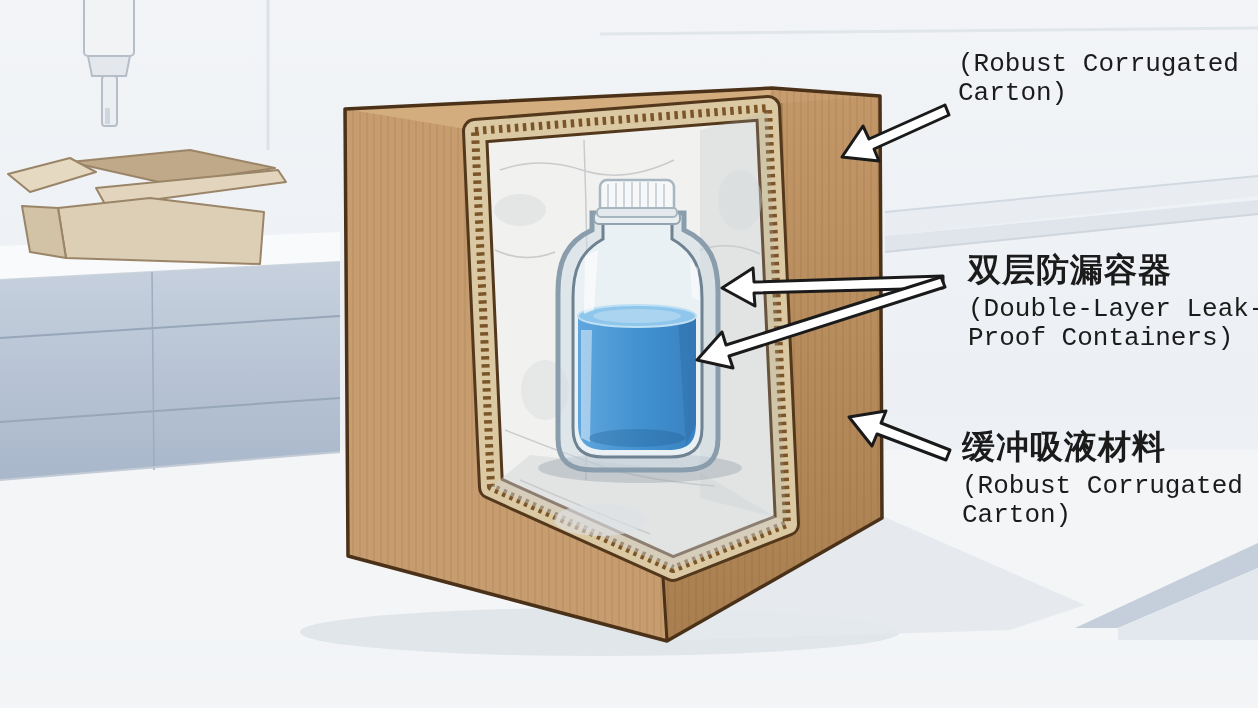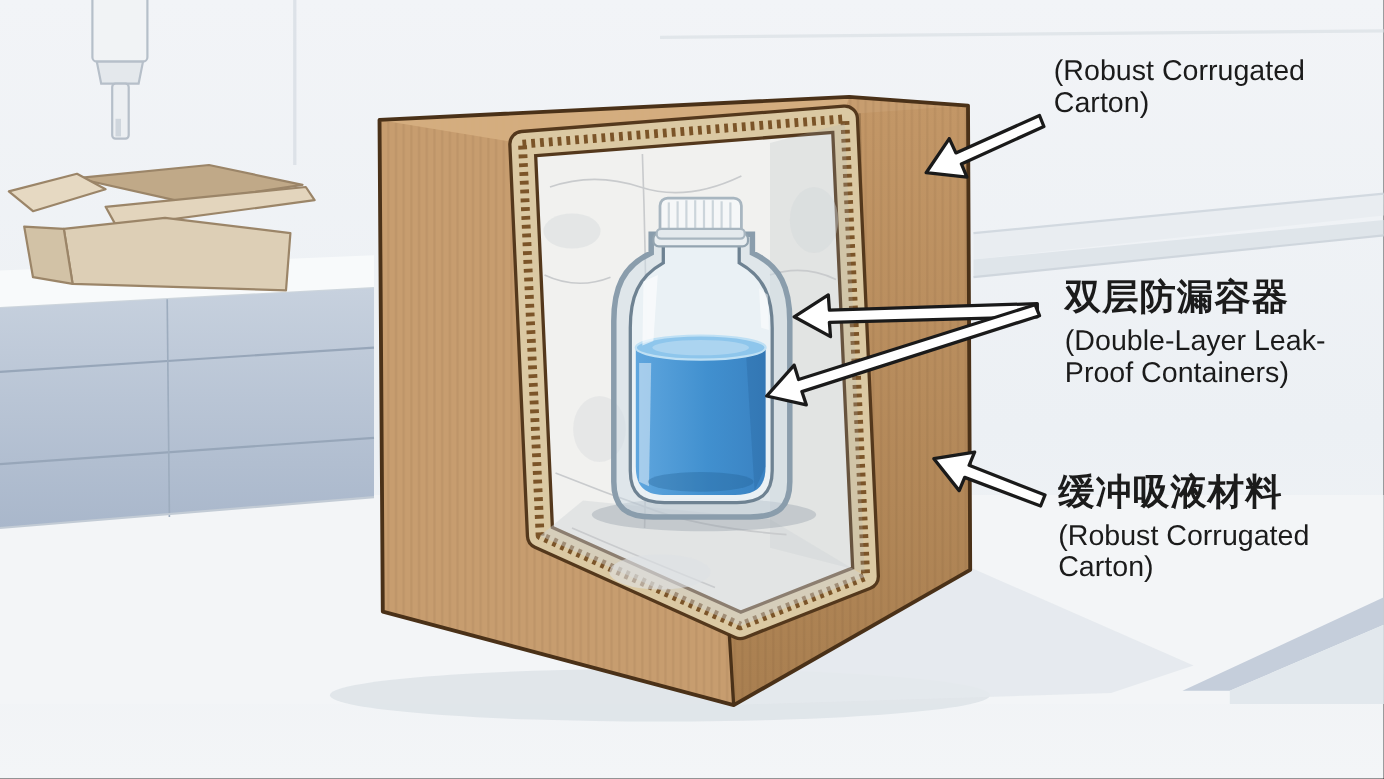--- a/index.html
+++ b/index.html
@@ -4,21 +4,21 @@
 <style>
   html,body{margin:0;padding:0;background:#000;}
   .stage{
     position:relative;width:1258px;height:708px;overflow:hidden;
     font-family:"Liberation Sans","DejaVu Sans",sans-serif;
     background:linear-gradient(180deg,#f2f4f7 0%,#ecf0f4 55%,#f3f5f7 100%);
   }
   .stage svg.scene{position:absolute;left:0;top:0;}
   .label{position:absolute;width:300px;color:#1b1b1b;}
   .label .zh{font-size:33px;font-weight:700;line-height:40px;letter-spacing:1px;}
-  .label .en{font-size:26px;font-weight:400;line-height:29px;}
+  .label .en{font-size:26px;font-weight:400;line-height:29px;font-family:Liberation Mono, monospace;}
   .label .zh + .en{margin-top:5px;}
   .label-carton{left:958px;top:50px;}
   .label-containers{left:968px;top:250px;}
   .label-cushion{left:962px;top:427px;}
   .caption-bar{
     position:absolute;left:0;top:625px;width:1258px;height:83px;
     background:rgba(55,59,63,0.85);
     display:flex;align-items:center;justify-content:center;
   }
   .caption-text{

